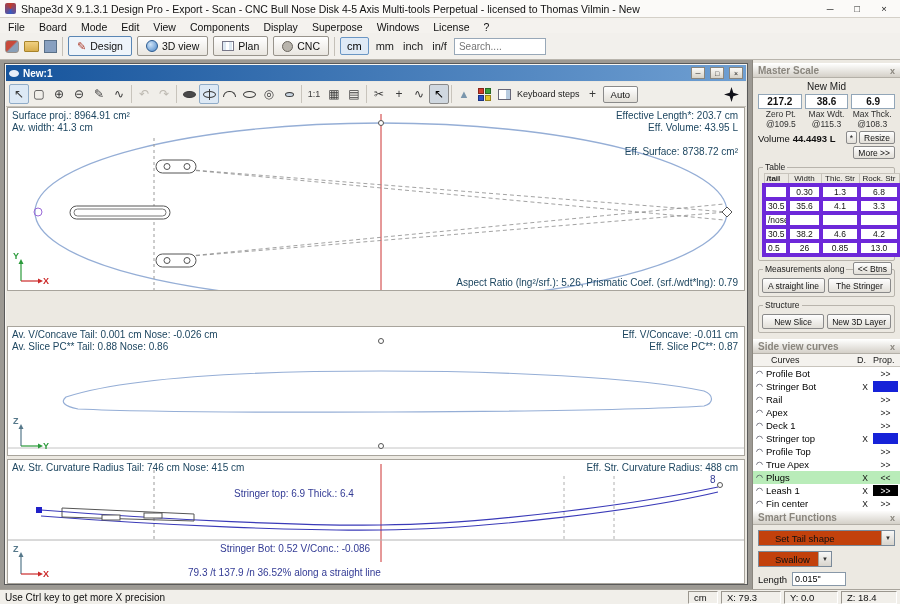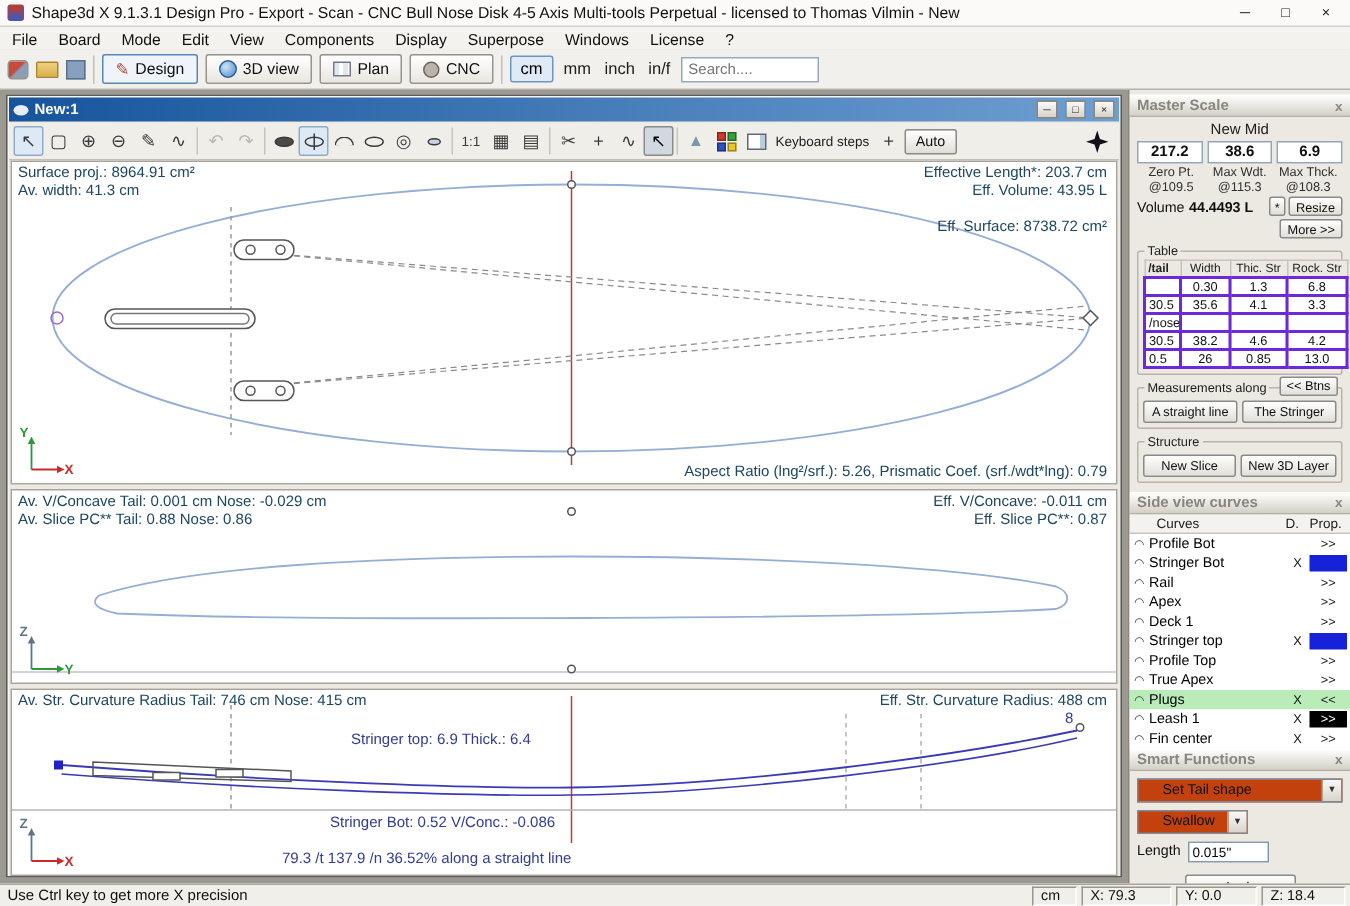--- a/index.html
+++ b/index.html
@@ -55,21 +55,21 @@
 .palette-glyph { display:grid; grid-template-columns:6px 6px; grid-auto-rows:6px; gap:1px; }
 .palette-glyph span { display:block; border:1px solid rgba(0,0,0,.35); }
 .pal-r { background:#d03a2a; } .pal-g { background:#3aa03a; } .pal-b { background:#2a50c8; } .pal-y { background:#e8c82a; }
 .layout-glyph { width:13px; height:11px; border:1px solid #667; background:linear-gradient(90deg,#fff 68%,#b8cce0 68%); }
 .mountain-glyph { color:#7a96ac; font-size:11px; }
 .star-icon { margin-left:auto; margin-right:4px; }
 
 
 .doc-content { position:absolute; left:0; top:43px; right:0; bottom:0; }
 .panel { position:absolute; left:2px; right:2px; background:#fff; border:1px solid #a8a49c; overflow:hidden; }
-#panel-outline { top:0; height:216px; }
+#panel-outline { top:0; height:184px; }
 #panel-profile { top:219px; height:130px; }
 #panel-stringer { top:352px; height:125px; }
 .panel svg.draw { position:absolute; left:0; top:0; }
 .stat { position:absolute; font-size:10px; color:#1d4660; white-space:nowrap; z-index:3; }
 .stat.r { text-align:right; right:6px; }
 .canvas-label { position:absolute; font-size:10px; color:#333b95; white-space:nowrap; z-index:3; }
 .axis-widget { position:absolute; left:5px; bottom:3px; width:36px; height:34px; z-index:3; }
 .ax-letter { position:absolute; font-size:9px; font-weight:bold; }
 .ax-v { left:0; top:-2px; }
 .ax-h { right:0; bottom:1px; }
@@ -89,21 +89,21 @@
 .vol-label { font-size:9.5px; margin-top:2px; color:#101010; }
 .vol-value { font-weight:bold; font-size:9.5px; margin:2px 0 0 3px; color:#101010; }
 .vol-btns { margin-left:auto; display:flex; flex-direction:column; gap:2px; align-items:flex-end; }
 .resize-row { display:flex; gap:2px; align-items:center; }
 .sm-btn { border:1px solid #8a8a8a; background:linear-gradient(#fefefe,#e2dfd8); font-size:8.5px; padding:0 4px; height:13px; display:flex; align-items:center; justify-content:center; border-radius:2px; color:#101010; white-space:nowrap; }
 .star-box { width:11px; height:13px; }
 .groupbox { position:relative; border:1px solid #b8b4ac; border-radius:2px; margin-top:8px; padding:5px 3px 3px; }
 .legend { position:absolute; top:-6px; left:4px; background:#ece9e2; padding:0 2px; font-size:8.5px; color:#202020; }
 table.ms-table { border-collapse:collapse; width:100%; table-layout:fixed; }
 .ms-table th { font-weight:normal; font-size:8px; color:#202020; border:1px solid #c8c4bc; background:#ece9e2; height:11px; padding:0; overflow:hidden; white-space:nowrap; }
-.ms-table td { border:2px solid #6d28d9; background:#fff; height:11px; text-align:center; color:#101010; font-size:8.5px; padding:0 2px; overflow:hidden;margin-left:16px; }
+.ms-table td { border:4px solid #6d28d9; background:#fff; height:11px; text-align:center; color:#101010; font-size:8.5px; padding:0 2px; overflow:hidden;margin-left:16px; }
 .ms-table td:first-child { text-align:left; padding-left:2px; }
 .btns-btn { position:absolute; top:-8px; right:2px; height:13px; }
 .meas-row,.struct-row { display:flex; gap:3px; margin-top:3px; }
 .meas-row .sm-btn,.struct-row .sm-btn { flex:1; height:15px; }
 .curves-body { background:#fff; }
 .curves-head { display:flex; font-size:9px; color:#202020; border-bottom:1px solid #c8c4bc; background:#f4f2ee; height:13px; align-items:center; }
 .ch-name { flex:1; padding-left:18px; } .ch-d { width:16px; } .ch-prop { width:27px; }
 .curve-row { display:flex; align-items:center; height:13px; font-size:9.5px; background:#fff; }
 .c-icon { width:13px; text-align:center; font-size:8px; color:#334; }
 .c-name { flex:1; color:#000; white-space:nowrap; overflow:hidden; }
@@ -290,21 +290,21 @@
         </div>
       </div>
 
       <div class="panel" id="panel-profile">
         <svg class="draw" width="736" height="128" viewBox="0 0 736 128">
           <path d="M 58 70 C 120 50 250 44 373 44 C 490 44 630 50 696 64 C 706 68 706 76 696 79 C 580 86 180 87 70 82 C 56 79 52 75 58 70 Z" fill="none" stroke="#95aed6" stroke-width="1.2"></path>
           <line x1="0" y1="121" x2="736" y2="121" stroke="#c4c4c4" stroke-width="1"></line>
           <circle cx="373" cy="14" r="2.5" fill="#fff" stroke="#555"></circle>
           <circle cx="373" cy="119" r="2.5" fill="#fff" stroke="#555"></circle>
         </svg>
-        <span class="stat" style="left:4px; top:2px;">Av. V/Concave Tail: 0.001 cm Nose: -0.029 cm</span>
+        <span class="stat" style="left:4px; top:2px;">Av. V/Concave Tail: 0.001 cm Nose: -0.026 cm</span>
         <span class="stat" style="left:4px; top:14px;">Av. Slice PC** Tail:  0.88 Nose:  0.86</span>
         <span class="stat r" style="top:2px;">Eff. V/Concave: -0.011 cm</span>
         <span class="stat r" style="top:14px;">Eff. Slice PC**:  0.87</span>
         <div class="axis-widget">
           <svg width="36" height="34">
             <line x1="8" y1="28" x2="8" y2="10" stroke="#56788a" stroke-width="1.2"></line>
             <polygon points="8,6 5.5,11 10.5,11" fill="#56788a"></polygon>
             <line x1="8" y1="28" x2="26" y2="28" stroke="#2a9a3a" stroke-width="1.2"></line>
             <polygon points="30,28 25,25.5 25,30.5" fill="#2a9a3a"></polygon>
           </svg>

